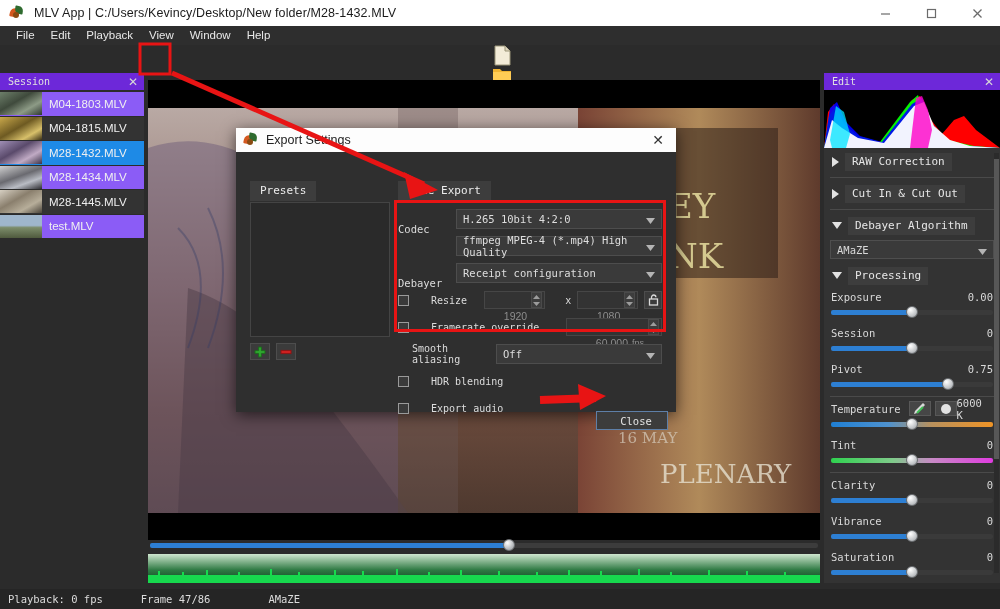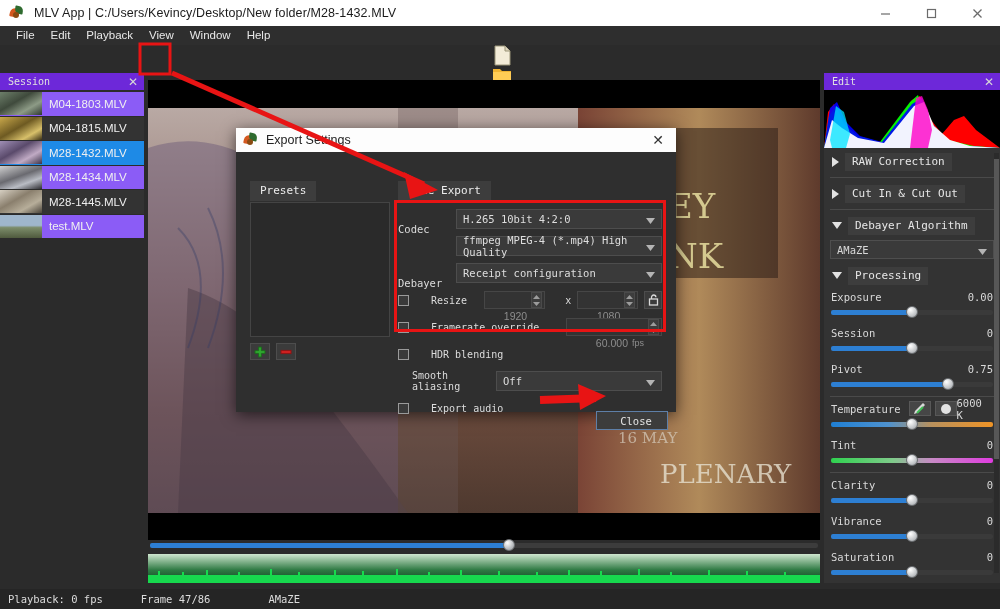--- a/index.html
+++ b/index.html
@@ -703,33 +703,33 @@
                 <span>
                   <svg width="7" height="4" viewBox="0 0 7 4">
                     <path d="M0 0h7L3.5 4z" fill="#9c9c9c"></path>
                   </svg>
                 </span>
               </span>
           </span>
         </div>
 
         <div class="frow">
-          <span class="cbox"></span>
-          <span class="ctext">HDR blending</span>
-        </div>
-
-        <div class="frow">
           <span class="ctext" style="width:98px">Smooth aliasing</span>
           <span class="fcombo">
             <span class="v">Off</span>
             <span class="ar">
               <svg width="9" height="6" viewBox="0 0 9 6">
                   <path d="M0 0h9L4.5 6z" fill="#b4b4b4"></path>
                 </svg></span>
           </span>
+        </div>
+
+        <div class="frow">
+          <span class="cbox"></span>
+          <span class="ctext">HDR blending</span>
         </div>
 
         <div class="frow">
           <span class="cbox"></span>
           <span class="ctext">Export audio</span>
         </div>
       </div>
 
       <div class="redbox"></div>
 

